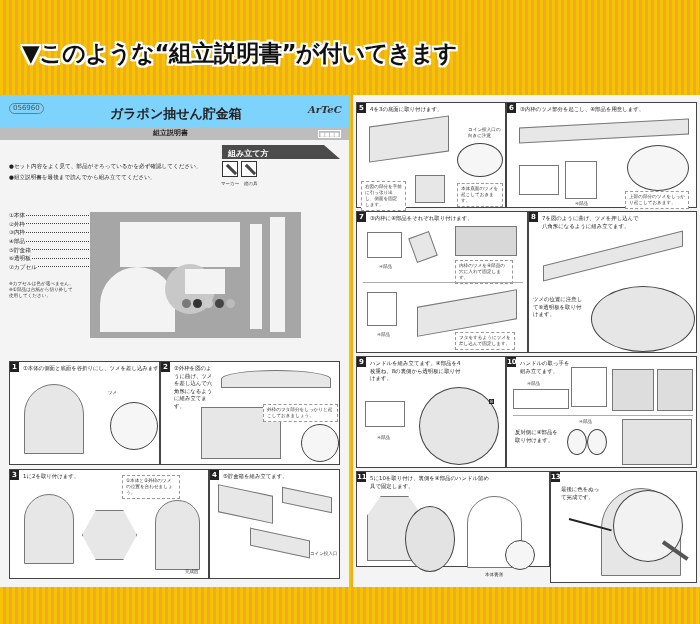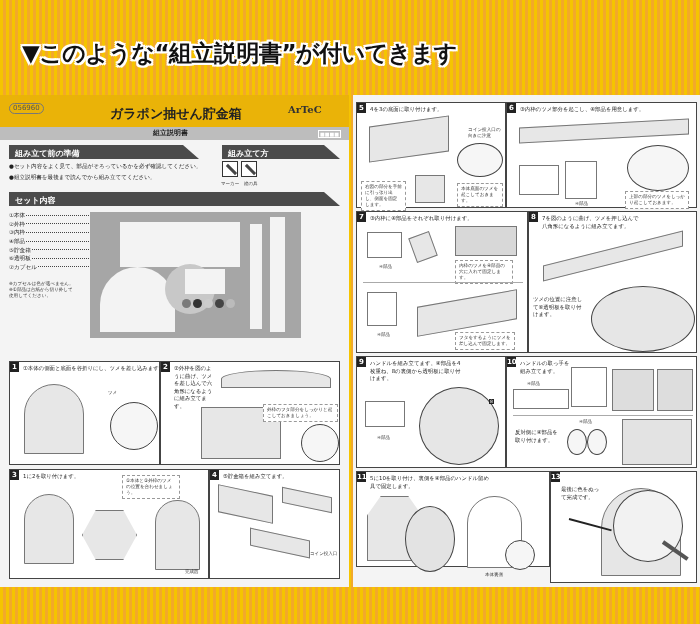--- a/index.html
+++ b/index.html
@@ -23,30 +23,30 @@
 
   
   .page-left {
     position: absolute; left: 0; top: 95px; width: 349px; height: 492px;
     background: #f4f4f4;
   }
   .page-right {
     position: absolute; left: 353px; top: 95px; width: 347px; height: 492px;
     background: #f4f4f4;
   }
-  .doc-header { position: absolute; left: 0; top: 0; width: 349px; height: 32px; background: #eab308; }
+  .doc-header { position: absolute; left: 0; top: 0; width: 349px; height: 32px; background: #7dd3fc; }
   .product-code {
     position: absolute; left: 9px; top: 8px; font-size: 7px; color: #555;
     border: 1px solid #777; border-radius: 7px; padding: 0 3px; line-height: 9px;
   }
   .doc-title {
     position: absolute; left: 110px; top: 10px; font-size: 13px; font-weight: bold; color: #222;
   }
   .brand-logo {
-    position: absolute; left: 288px; top: 9px; font-size: 10px; font-weight: bold; color: #333;
+    position: absolute; left: 308px; top: 9px; font-size: 10px; font-weight: bold; font-style: italic; color: #333;
     font-family: "DejaVu Serif", serif;
   }
   .subtitle-bar {
     position: absolute; left: 0; top: 32px; width: 349px; height: 13px; background: #bdbdbd;
   }
   .subtitle-text { position: absolute; left: 153px; top: 1px; font-size: 7px; font-weight: bold; color: #222; }
   .subtitle-code { position: absolute; right: 8px; top: 3px; font-size: 5px; color: #fff; border: 1px solid #fff; padding: 0 1px; line-height: 6px; }
 
   .sec-head {
     position: absolute; height: 14px; background: #4b4b4b; color: #fff;
@@ -96,31 +96,29 @@
   <div class="doc-header">
     <span class="product-code">056960</span>
     <span class="doc-title">ガラポン抽せん貯金箱</span>
     <span class="brand-logo">ArTeC</span>
   </div>
   <div class="subtitle-bar">
     <span class="subtitle-text">組立説明書</span>
     <span class="subtitle-code">■■■■</span>
   </div>
 
-  <div class="sec-head" style="left:9px; top:50px; width:190px;">組み立て前の準備</div>
   <div class="bullet-text" style="left:9px; top:68px;">●セット内容をよく見て、部品がそろっているかを必ず確認してください。</div>
   <div class="bullet-text" style="left:9px; top:79px;">●組立説明書を最後まで読んでから組み立ててください。</div>
 
   <div class="sec-head" style="left:222px; top:50px; width:118px;">組み立て方</div>
   <div class="tool-box" style="left:222px; top:66px;"></div>
   <div class="tool-box" style="left:241px; top:66px;"></div>
   <div class="tool-label" style="left:221px; top:86px;">マーカー</div>
   <div class="tool-label" style="left:244px; top:86px;">絵の具</div>
 
-  <div class="sec-head" style="left:9px; top:97px; width:331px;">セット内容</div>
   <div class="parts-list">
     <div class="parts-row">
         <span class="nm">①本体</span>
         <span class="dots"></span>
         <span>1</span>
       </div>
     <div class="parts-row">
         <span class="nm">②外枠</span>
         <span class="dots"></span>
         <span>1</span>

